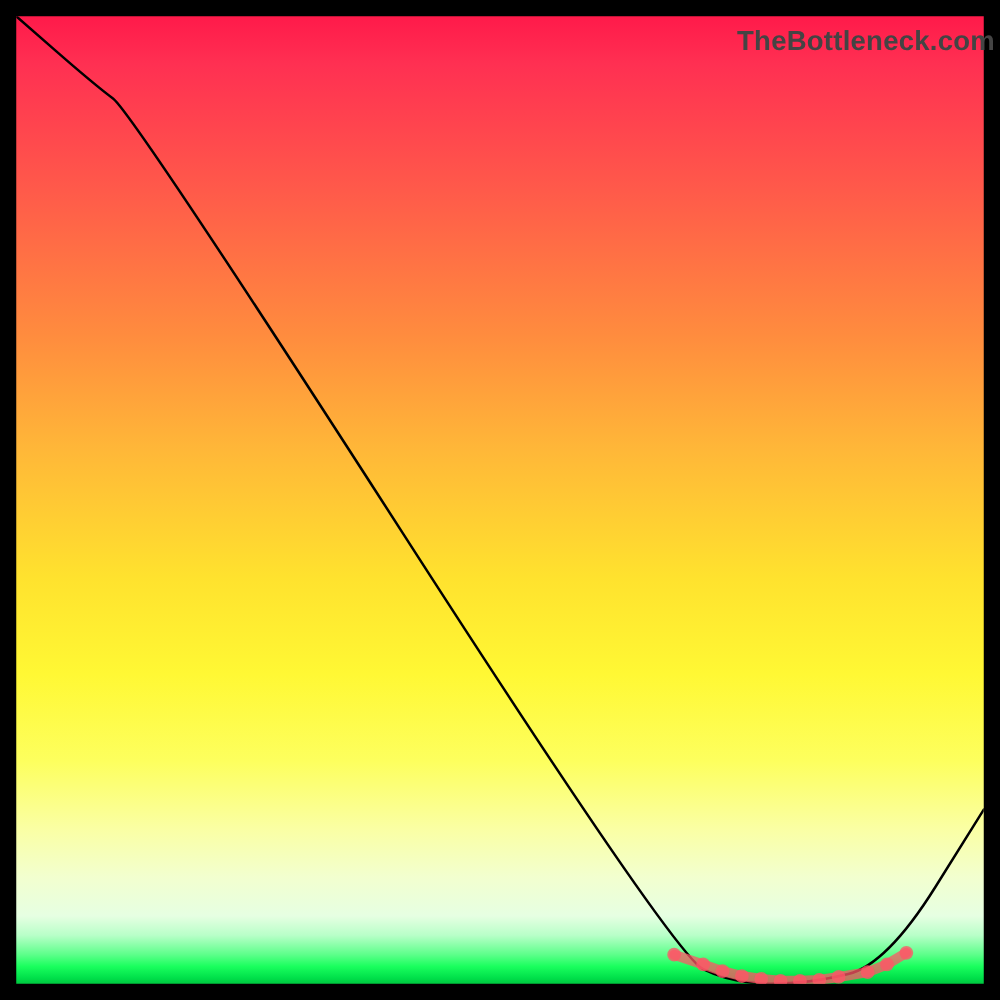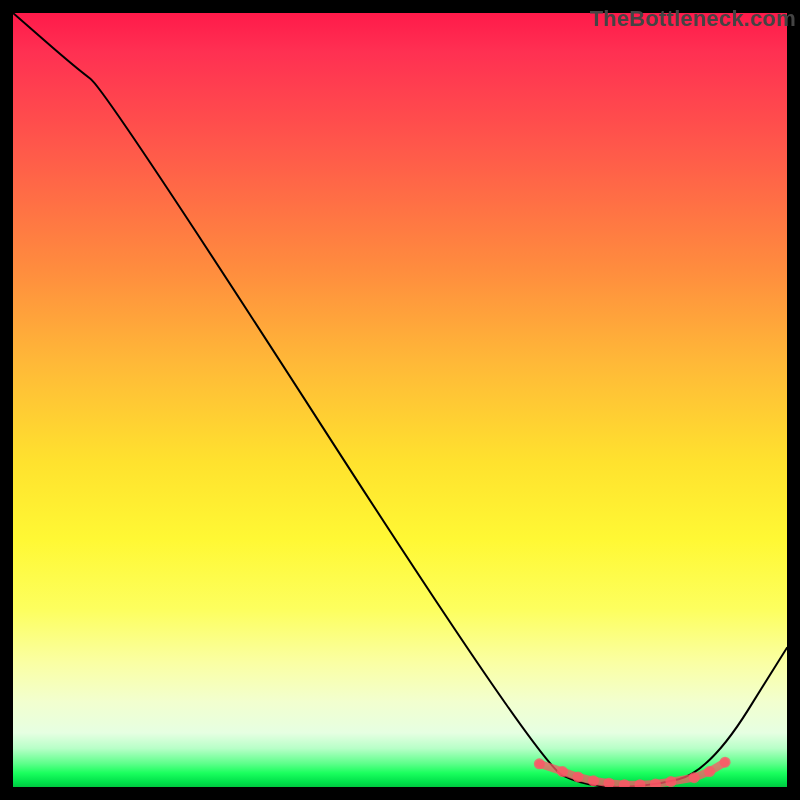--- a/index.html
+++ b/index.html
@@ -12,21 +12,21 @@
     font-family: Arial, Helvetica, sans-serif;
   }
   .frame {
     position: relative;
     width: 800px;
     height: 800px;
     background: #000;
   }
   .watermark {
     position: absolute;
-    top: 6px;
+    top: 20px;
     right: 4px;
     font-size: 22px;
     font-weight: 600;
     color: #444;
     letter-spacing: 0.2px;
     z-index: 10;
     user-select: none;
   }
   .plot-area {
     position: absolute;

